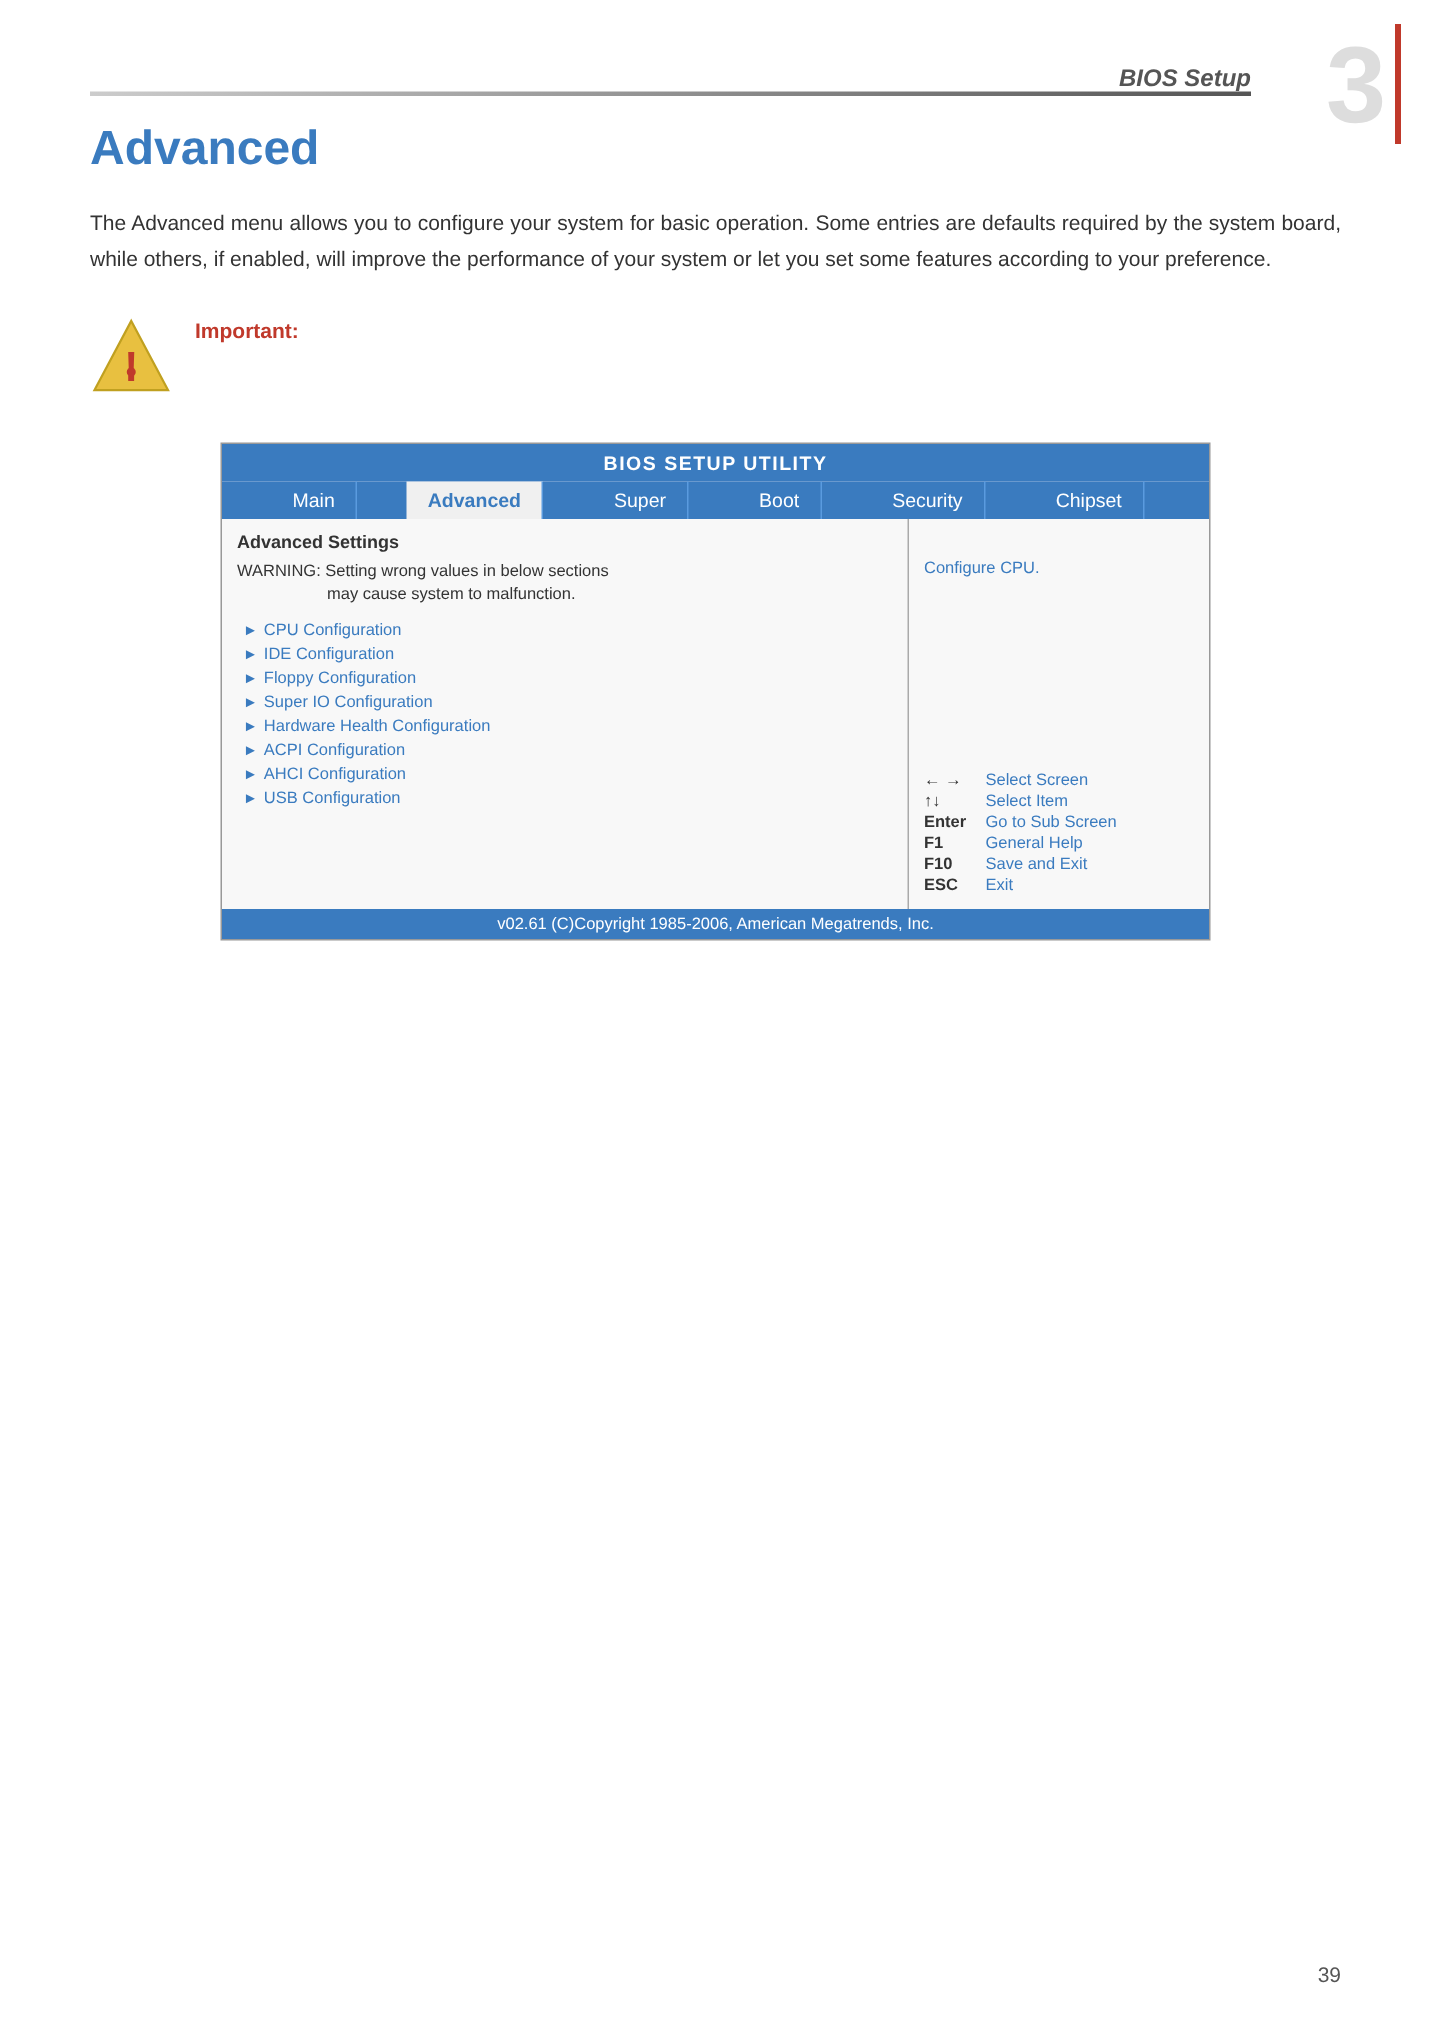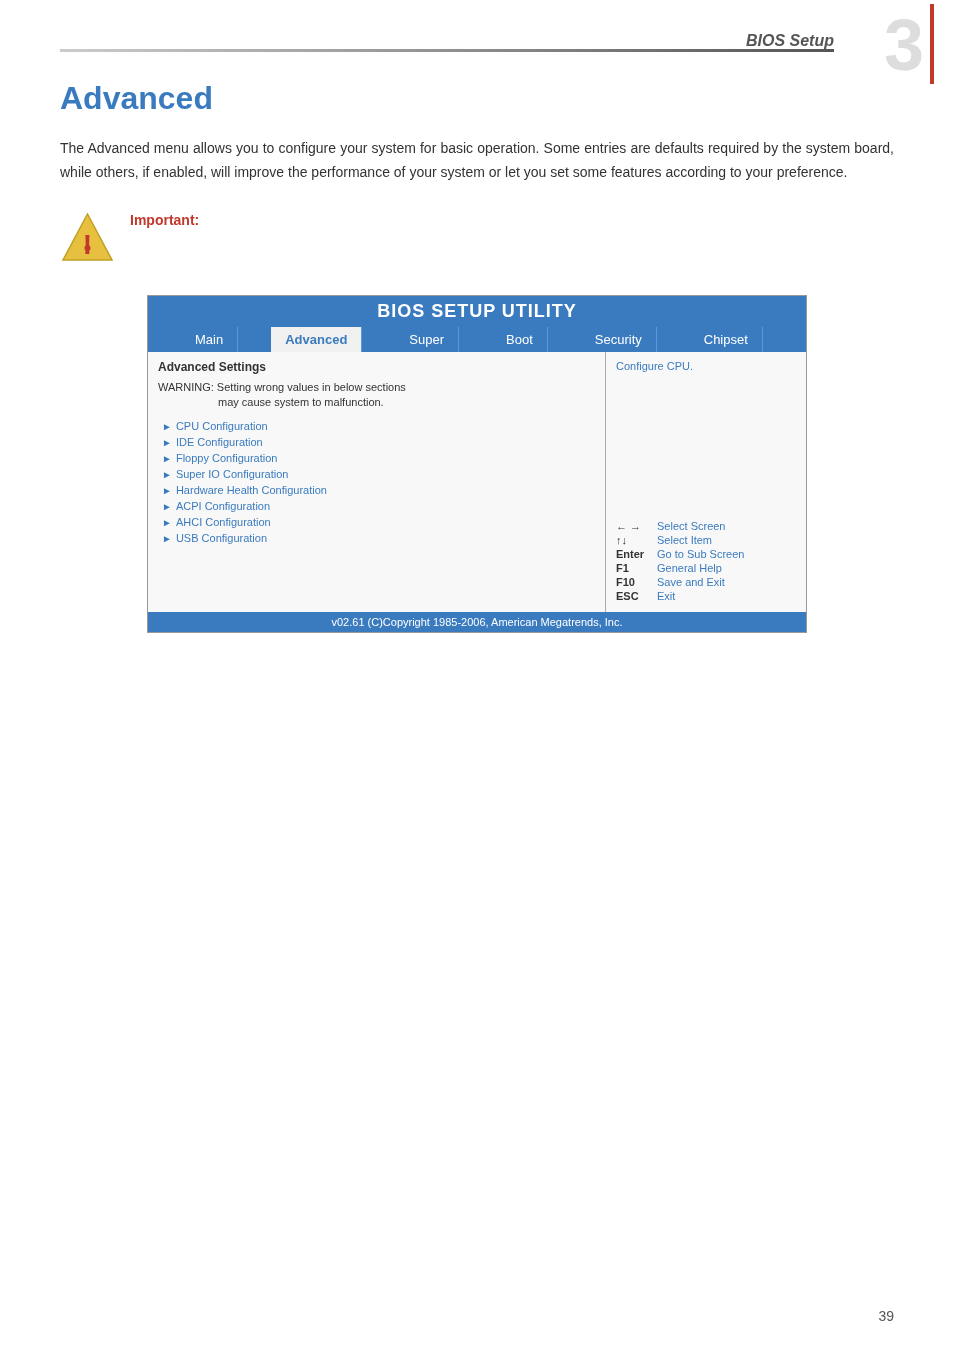--- a/index.html
+++ b/index.html
@@ -9,21 +9,21 @@
       background: #ffffff;
       font-family: Arial, sans-serif;
       font-size: 14px;
       color: #333;
       position: relative;
     }
 
     
     .header-bar {
       position: absolute;
-      top: 4px;
+      top: 16px;
       right: 0;
       width: 100%;
       height: 60px;
       display: flex;
       align-items: flex-end;
       justify-content: flex-end;
     }
 
     .header-line {
       position: absolute;
@@ -119,21 +119,21 @@
       width: 660px;
       margin: 0 auto;
       background: #f8f8f8;
     }
 
     .bios-title-bar {
       background: #3a7bbf;
       color: white;
       text-align: center;
       font-weight: bold;
-      font-size: 18px;
+      font-size: 13px;
       padding: 5px;
       letter-spacing: 1px;
     }
 
     .bios-nav {
       display: flex;
       background: #3a7bbf;
     }
 
     .bios-nav-item {
@@ -165,20 +165,21 @@
       padding: 8px 10px;
       border-right: 1px solid #aaa;
     }
 
     .bios-right {
       width: 200px;
       padding: 8px 10px;
       display: flex;
       flex-direction: column;
       justify-content: space-between;
+      margin-top: 19px;
     }
 
     .bios-section-title {
       font-size: 12px;
       color: #333;
       font-weight: bold;
       margin-bottom: 6px;
     }
 
     .bios-warning {

